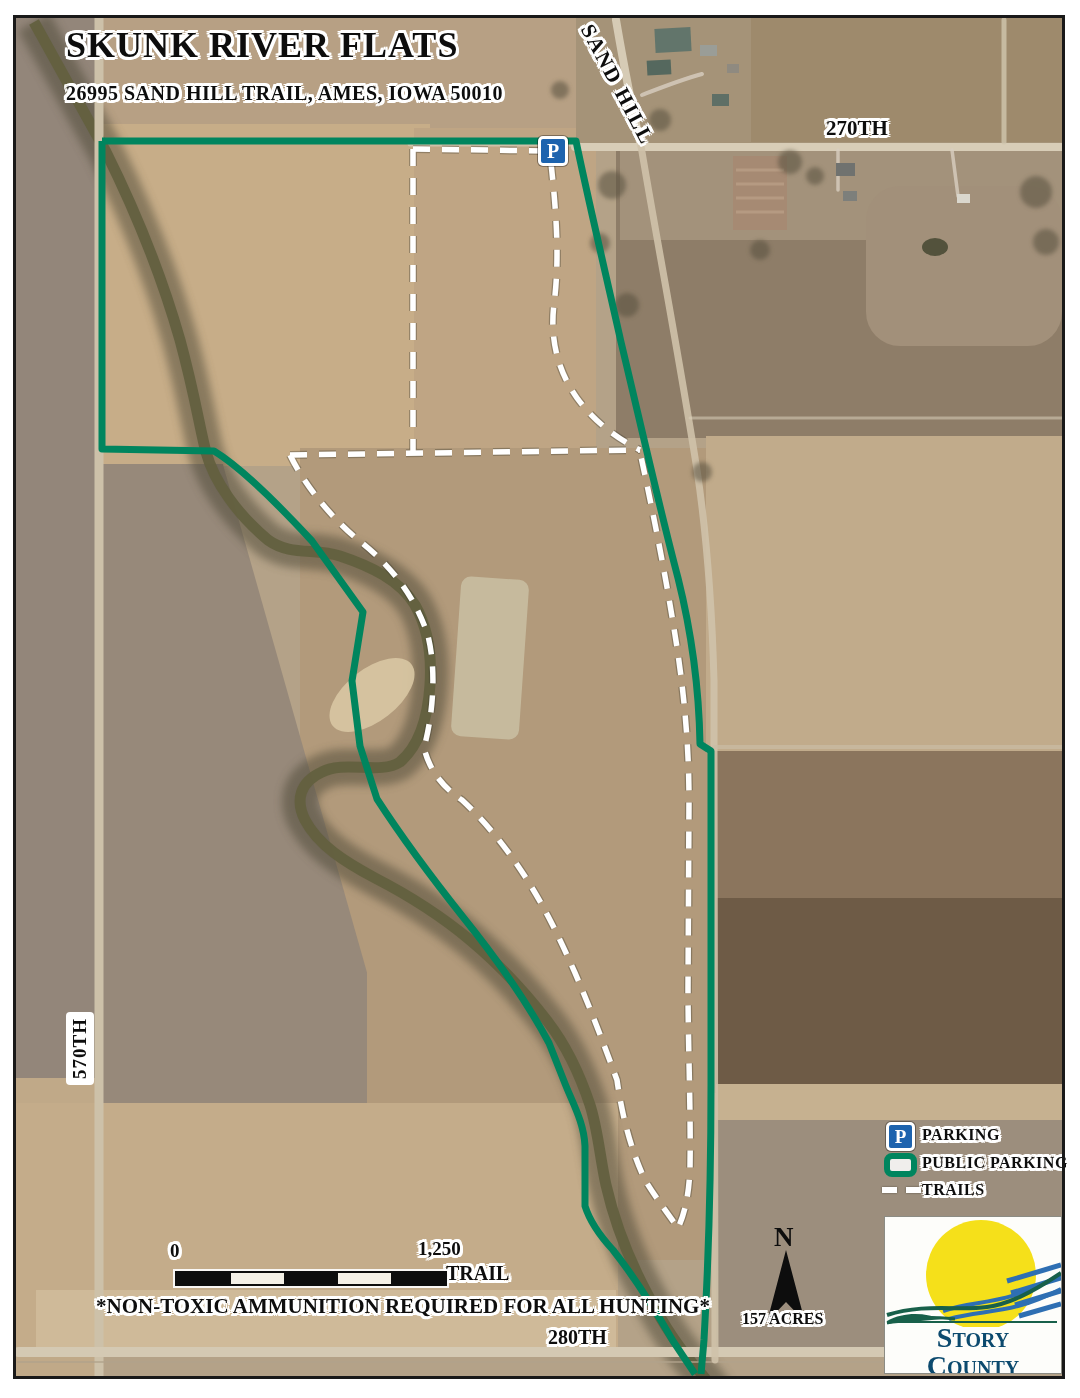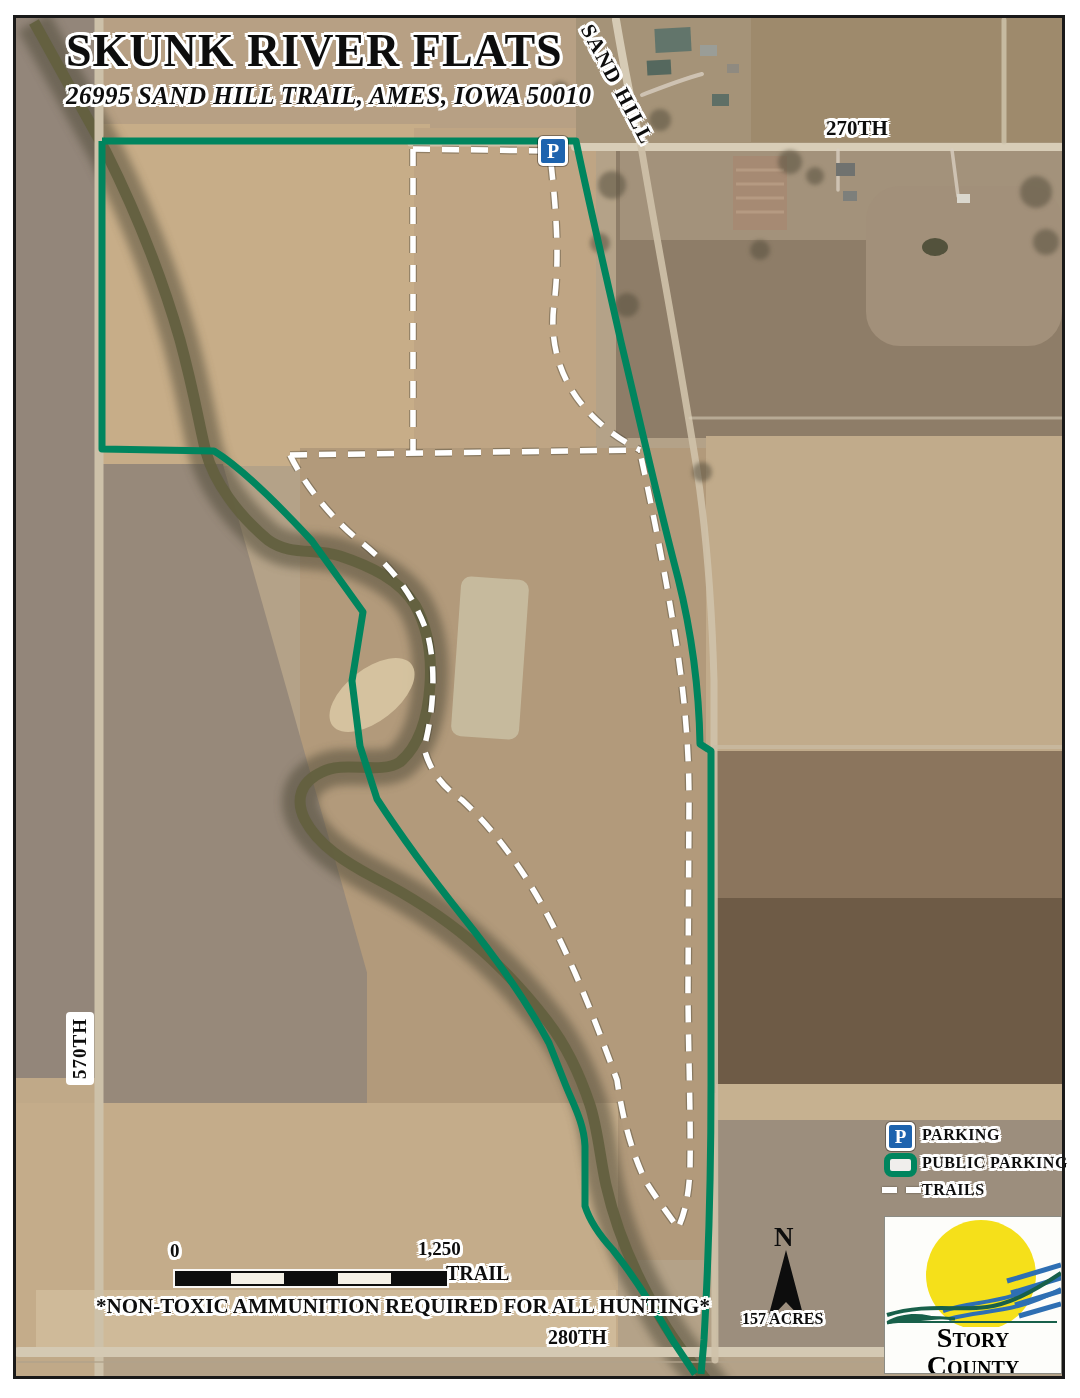--- a/index.html
+++ b/index.html
@@ -18,22 +18,22 @@
   .mottle{background-image:radial-gradient(rgba(80,62,44,.30) 2px,transparent 3.2px),
                           radial-gradient(rgba(70,54,38,.22) 2.4px,transparent 3.6px);
           background-size:23px 17px,31px 23px;background-position:0 0,11px 8px;}
   
   #overlay{position:absolute;left:-16px;top:-18px;width:1080px;height:1398px;z-index:5;}
   
   .halo{position:absolute;font-weight:bold;color:#0d0d0d;z-index:20;white-space:nowrap;
         text-shadow:-3px 0 0 #fff,3px 0 0 #fff,0 -3px 0 #fff,0 3px 0 #fff,
         -2px -2px 0 #fff,2px -2px 0 #fff,-2px 2px 0 #fff,2px 2px 0 #fff,
         -3px -2px 0 #fff,3px 2px 0 #fff,-2px 3px 0 #fff,2px -3px 0 #fff;}
-  #title{left:58px;top:24px;font-size:46px;letter-spacing:1px;padding-left:8px;}
-  #subtitle{left:66px;top:82px;font-size:25px;letter-spacing:.5px;font-style:italic;}
+  #title{left:58px;top:24px;font-size:36px;letter-spacing:1px;padding-left:8px;}
+  #subtitle{left:66px;top:82px;font-size:20px;letter-spacing:.5px;}
   #lbl-sandhill{left:597px;top:20px;font-size:21px;letter-spacing:2px;transform:rotate(62deg);transform-origin:0 0;}
   #lbl-270{left:826px;top:116px;font-size:21px;}
   #lbl-280{left:548px;top:1326px;font-size:20px;}
   #lbl-570{position:absolute;left:66px;top:1012px;z-index:20;background:#ffffff;border-radius:4px;
            padding:6px 3px;font-weight:bold;font-size:19px;color:#0d0d0d;
            writing-mode:vertical-rl;transform:rotate(180deg);letter-spacing:1px;}
   #note{left:96px;top:1294px;width:560px;text-align:center;font-size:21px;}
   #lbl-acres{left:742px;top:1310px;font-size:16px;}
   #lbl-north{left:774px;top:1222px;font-size:27px;text-shadow:none;z-index:20;}
   #scale-0{left:170px;top:1240px;font-size:19px;}
@@ -56,21 +56,21 @@
   .leg-label{font-size:16px;letter-spacing:.5px;}
   #leg-parking{left:922px;top:1126px;} #leg-hunt{left:922px;top:1154px;} #leg-trails{left:922px;top:1181px;}
   #hunt-swatch{position:absolute;left:884px;top:1153px;width:33px;height:24px;z-index:21;
                box-sizing:border-box;border:6px solid #00855E;border-radius:8px;background:rgba(255,255,255,.85);}
   #trail-swatch{position:absolute;left:882px;top:1187px;z-index:21;display:flex;gap:9px;}
   #trail-swatch span{width:15px;height:6px;background:#fff;box-shadow:0 0 2px rgba(40,40,30,.7);}
   
   #logo{position:absolute;left:884px;top:1216px;width:178px;height:158px;background:#fdfdfa;
         z-index:40;border:1px solid #8c8c84;box-sizing:border-box;overflow:hidden;}
   #logo-art{position:absolute;left:0;top:0;}
-  #logo-text{position:absolute;left:4px;right:4px;top:104px;text-align:center;color:#000000;
+  #logo-text{position:absolute;left:4px;right:4px;top:104px;text-align:center;color:#0c4a6e;
              border-top:2px solid #18604a;padding-top:1px;line-height:1.0;}
   #logo-line1{font-variant:small-caps;font-weight:bold;font-size:28px;letter-spacing:0px;}
 </style>
 </head>
 <body>
 
 <div id="page">
 
   <div id="map">
 

